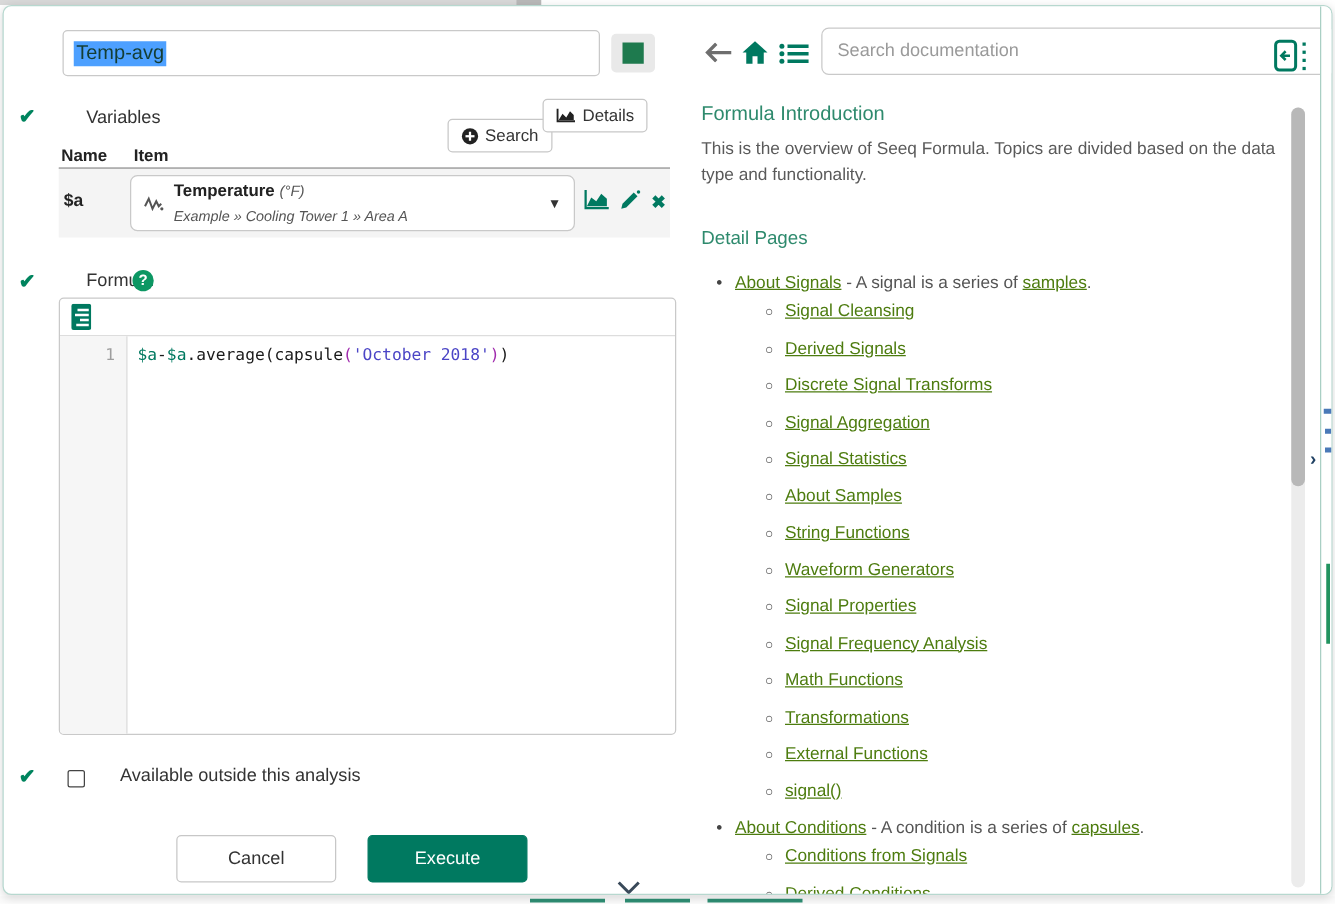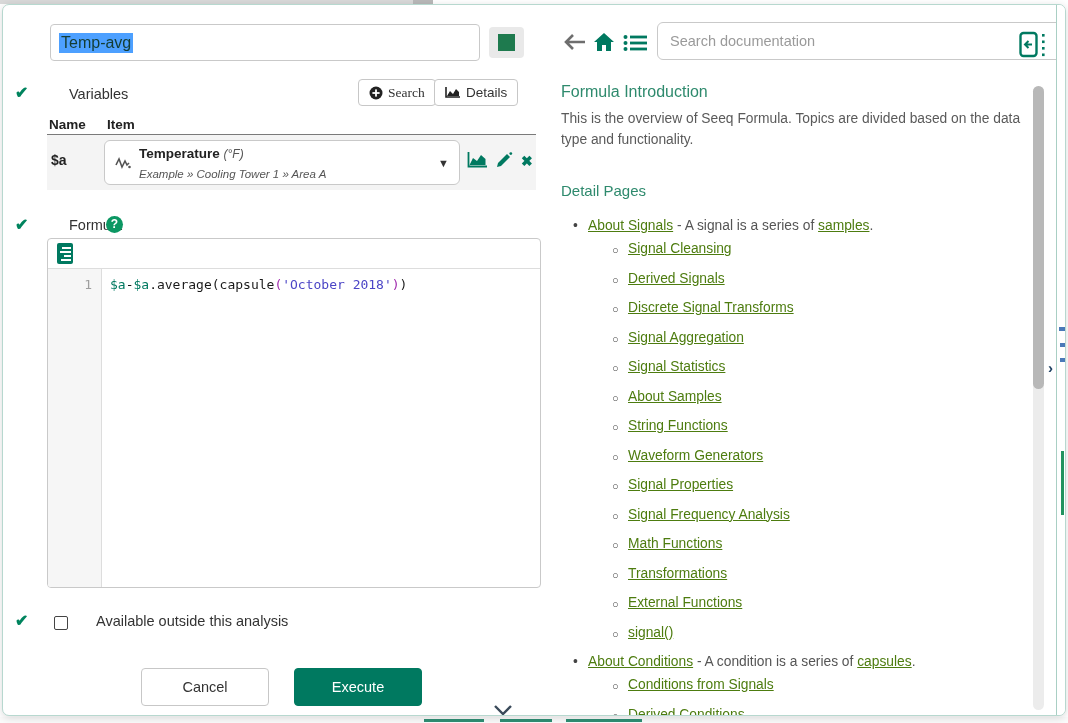--- a/index.html
+++ b/index.html
@@ -121,21 +121,21 @@
     <span class="sel">Temp-avg</span>
   </div>
 
   <div class="abs color-btn">
     <span class="swatch"></span>
   </div>
 
   <span class="abs check" style="left:12px;top:78px;">✔</span>
   <span class="abs sec-label" style="left:46px;top:81px;">Variables</span>
 
-  <button class="btn abs" style="left:355px;top:74px;font-family:Liberation Serif, serif;">
+  <button class="btn abs" style="left:355px;top:90px;">
     <span>
       <svg width="14" height="14" viewBox="0 0 14 14">
           <circle cx="7" cy="7" r="6.5" fill="#222"></circle>
           <rect x="6.1" y="3.4" width="1.8" height="7.2" fill="#fff"></rect>
           <rect x="3.4" y="6.1" width="7.2" height="1.8" fill="#fff"></rect>
         </svg>
     </span>
     <span>Search</span>
   </button>
   <button class="btn abs" style="left:431px;top:74px;">

